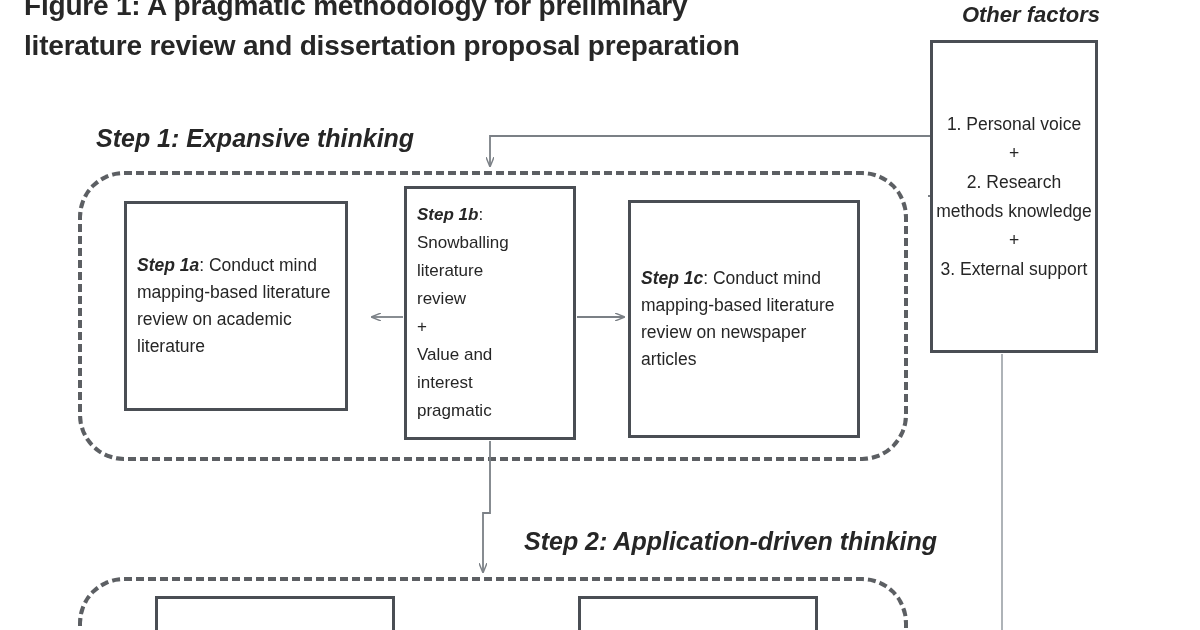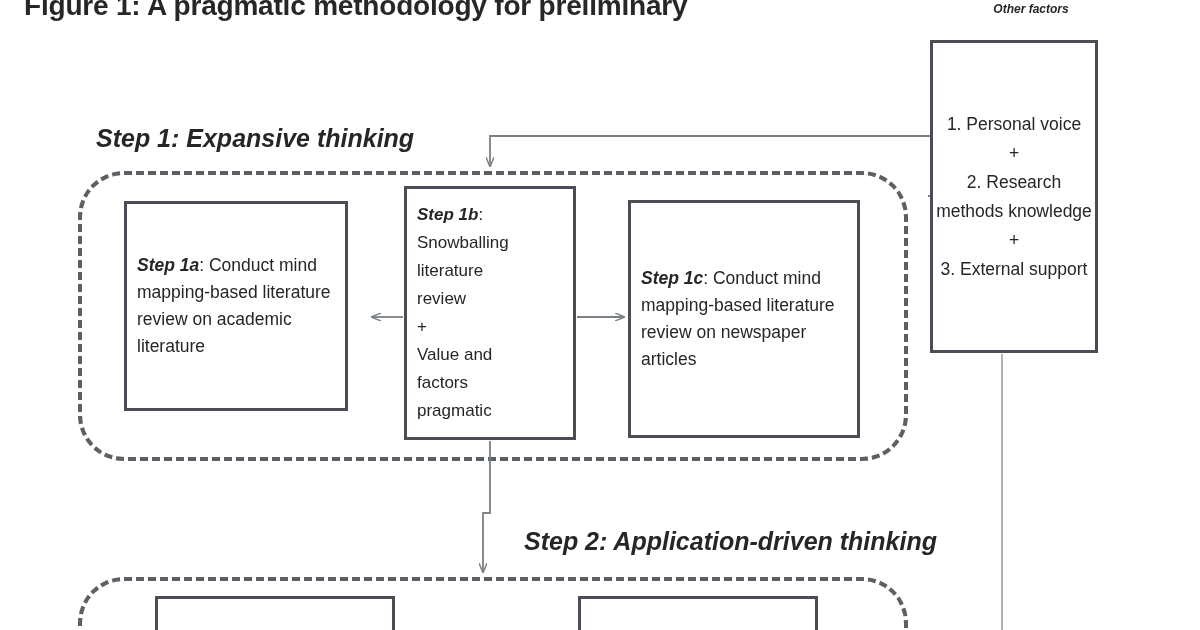--- a/index.html
+++ b/index.html
@@ -44,21 +44,21 @@
   #label-step2 { left: 524px; top: 527px; }
 
   #label-other-factors {
     position: absolute;
     left: 956px;
     top: 2px;
     width: 150px;
     text-align: center;
     font-style: italic;
     font-weight: bold;
-    font-size: 12px;
+    font-size: 22px;
     color: #262626;
     white-space: nowrap;
   }
 
   
   .dashed-group {
     position: absolute;
     border: 4px dashed #5c5f63;
     border-radius: 46px;
     background: transparent;
@@ -112,20 +112,21 @@
     left: 0; top: 0;
     width: 1200px; height: 630px;
     pointer-events: none;
   }
 </style>
 </head>
 <body>
 
 <div id="figure-title">
   <span class="tline">Figure 1: A pragmatic methodology for preliminary</span>
+  <span class="tline">literature review and dissertation proposal preparation</span>
 </div>
 
 <div class="section-label" id="label-step1">Step 1: Expansive thinking</div>
 <div class="section-label" id="label-step2">Step 2: Application-driven thinking</div>
 <div id="label-other-factors">Other factors</div>
 
 <div class="dashed-group" id="group-step1"></div>
 <div class="dashed-group" id="group-step2"></div>
 
 <svg id="connectors" viewBox="0 0 1200 630" xmlns="http://www.w3.org/2000/svg">
@@ -163,21 +164,21 @@
 </div>
 
 <div class="pbox" id="box-1b">
   <div class="inner">
     <b class="step">Step 1b</b><span>:</span><br>
     <span>Snowballing</span><br>
     <span>literature</span><br>
     <span>review</span><br>
     <span>+</span><br>
     <span>Value and</span><br>
-    <span>factors</span><br>
+    <span>interest</span><br>
     <span>pragmatic</span>
   </div>
 </div>
 
 <div class="pbox" id="box-1c">
   <div class="inner">
     <b class="step">Step 1c</b><span>: Conduct mind mapping-based literature review on newspaper articles</span>
   </div>
 </div>
 

